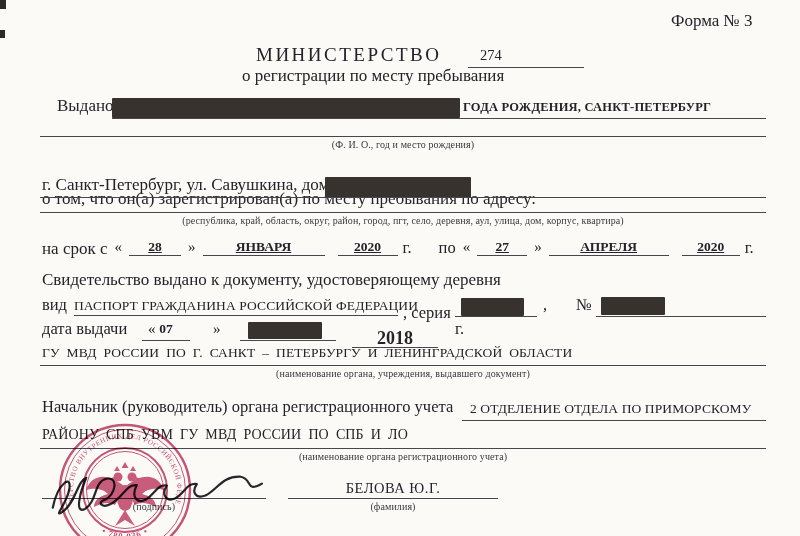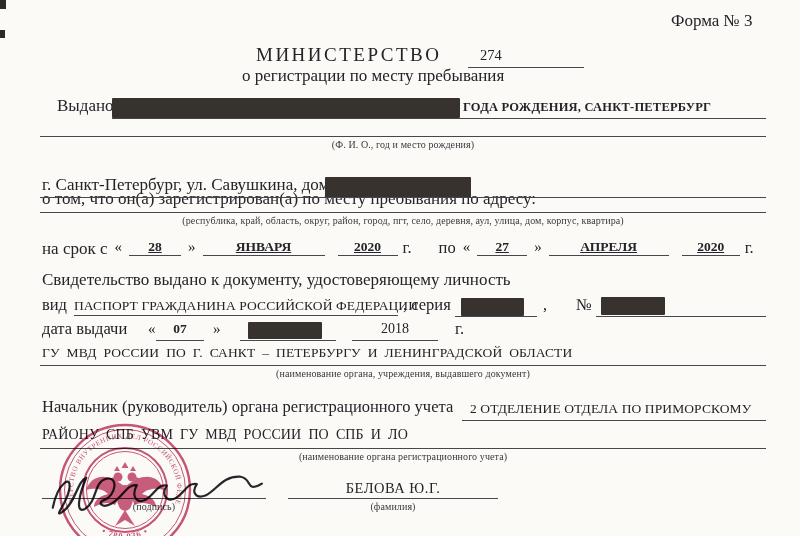--- a/index.html
+++ b/index.html
@@ -67,39 +67,39 @@
     <span class="t16">г.</span>
     <span class="t16" style="margin-left:22px;">по</span>
     <span class="q">«</span>
     <span class="fld val" style="width:50px;">27</span>
     <span class="q">»</span>
     <span class="fld val" style="width:120px;">АПРЕЛЯ</span>
     <span class="fld val" style="width:58px;margin-left:8px;">2020</span>
     <span class="t16">г.</span>
   </div>
 
-  <div class="abs t17" style="left:42px;top:270px;">Свидетельство выдано к документу, удостоверяющему личность</div>
+  <div class="abs t17" style="left:42px;top:270px;">Свидетельство выдано к документу, удостоверяющему деревня</div>
 
   <div class="abs t16" style="left:42px;top:296px;">вид</div>
   <div class="abs caps14 center" style="left:74px;top:294px;width:324px;height:22px;border-bottom:1.4px solid #46464e;padding-top:4px;box-sizing:border-box;">ПАСПОРТ ГРАЖДАНИНА РОССИЙСКОЙ ФЕДЕРАЦИИ</div>
-  <div class="abs t16" style="left:403px;top:296px;text-align:center;">, серия</div>
+  <div class="abs t16" style="left:403px;top:304px;text-align:center;">, серия</div>
   <div class="hline" style="left:455px;top:316px;width:82px;"></div>
   <div class="redact" style="left:461px;top:298px;width:63px;height:18px;"></div>
   <div class="abs t16" style="left:543px;top:296px;">,</div>
   <div class="abs t16" style="left:576px;top:296px;">№</div>
   <div class="hline" style="left:596px;top:316px;width:170px;"></div>
   <div class="redact" style="left:601px;top:297px;width:64px;height:18px;"></div>
 
   <div class="abs t16" style="left:42px;top:320px;">дата выдачи</div>
   <div class="abs q" style="left:146px;top:321px;">«</div>
-  <div class="abs val" style="left:156px;top:321px;width:48px;border-bottom:1.4px solid #46464e;height:19px;">07</div>
+  <div class="abs val" style="left:142px;top:321px;width:48px;border-bottom:1.4px solid #46464e;height:19px;">07</div>
   <div class="abs q" style="left:211px;top:321px;">»</div>
   <div class="hline" style="left:240px;top:340px;width:96px;"></div>
   <div class="redact" style="left:248px;top:322px;width:74px;height:17px;"></div>
-  <div class="abs val" style="left:352px;top:321px;width:86px;border-bottom:1.4px solid #46464e;height:19px;font-weight:normal;font-size:14px;">2018</div>
+  <div class="abs val" style="left:352px;top:328px;width:86px;border-bottom:1.4px solid #46464e;height:19px;font-weight:bold;font-size:18px;">2018</div>
   <div class="abs t16" style="left:455px;top:320px;">г.</div>
 
   <div class="abs caps14 ws3" style="left:42px;top:345px;">ГУ МВД РОССИИ ПО Г. САНКТ – ПЕТЕРБУРГУ И ЛЕНИНГРАДСКОЙ ОБЛАСТИ</div>
   <div class="hline" style="left:40px;top:365px;width:726px;"></div>
   <div class="abs cap" style="left:40px;top:368px;width:726px;">(наименование органа, учреждения, выдавшего документ)</div>
 
   <div class="abs t16" style="left:42px;top:398px;">Начальник (руководитель) органа регистрационного учета</div>
   <div class="abs caps14" style="left:470px;top:401px;">2 ОТДЕЛЕНИЕ ОТДЕЛА  ПО ПРИМОРСКОМУ</div>
   <div class="hline" style="left:462px;top:420px;width:304px;"></div>
   <div class="abs caps14 ws3" style="left:42px;top:427px;font-size:14px;">РАЙОНУ СПБ УВМ  ГУ  МВД РОССИИ  ПО СПБ  И  ЛО</div>

